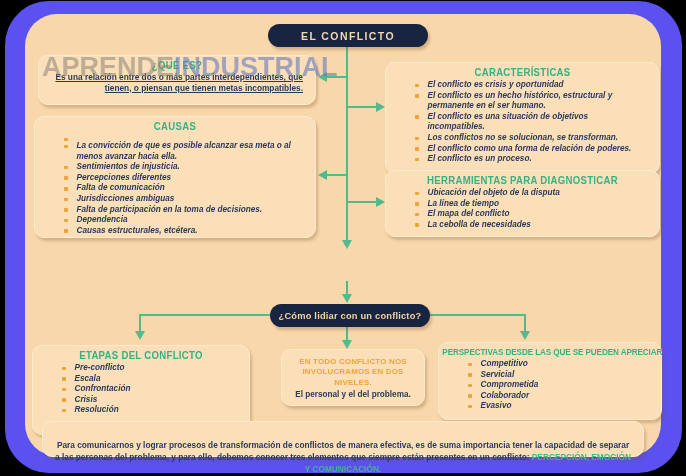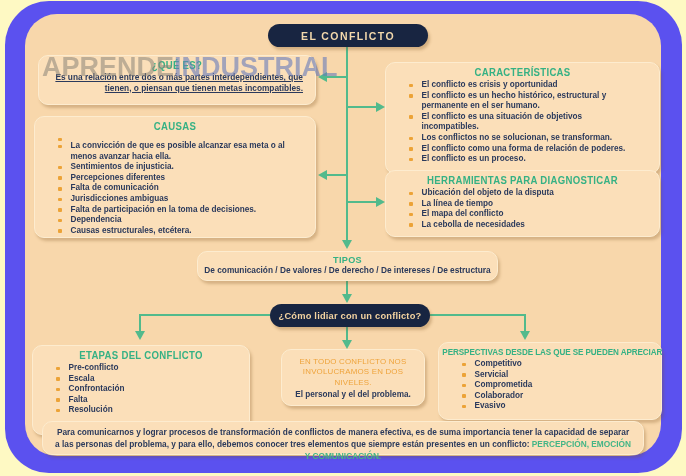--- a/index.html
+++ b/index.html
@@ -1,38 +1,38 @@
 <!DOCTYPE html>
 <html lang="es"><head>
 <meta charset="utf-8">
 <style>
   html,body { margin:0; padding:0; background:#ffffff; }
   .canvas {
     position:relative; width:686px; height:476px; overflow:hidden;
-    background:#fef9c3; font-family:"Liberation Sans", sans-serif;
+    background:#000000; font-family:"Liberation Sans", sans-serif;
     -webkit-font-smoothing:antialiased;
   }
   .frame { position:absolute; left:5px; top:1px; width:677px; height:472px;
     background:#5b51ef; border-radius:44px; }
   .board { position:absolute; left:25px; top:14px; width:636px; height:442px;
     background:#f8d7ab; border-radius:32px; }
 
   
   .line { position:absolute; background:#52ba8c; }
   .arr { position:absolute; width:0; height:0; }
   .arr.down  { border-left:5px solid transparent; border-right:5px solid transparent; border-top:9px solid #52ba8c; }
   .arr.left  { border-top:5px solid transparent; border-bottom:5px solid transparent; border-right:9px solid #52ba8c; }
   .arr.right { border-top:5px solid transparent; border-bottom:5px solid transparent; border-left:9px solid #52ba8c; }
 
   
   .node { position:absolute; background:#fbdfb9; border:1px solid #fdeccf;
     border-radius:10px; box-shadow:2px 3px 3px rgba(125,82,32,0.28); box-sizing:border-box; }
   .node-title { color:#35b184; font-weight:800; text-align:center; font-size:10px;
     letter-spacing:0.3px; margin-top:4px; transform:scaleX(0.96); }
-  ul.items { list-style:none; margin:2px 0 0 7px; padding:0 21px 0 16px; }
+  ul.items { list-style:none; margin:2px 0 0 13px; padding:0 21px 0 16px;font-style:italic; }
   ul.items li { display:flex; align-items:flex-start; font-size:8.2px; font-weight:700;
     color:#2b3a5c; line-height:10.6px; }
   .bullet { width:3.5px; height:3.5px; background:#eca337; border-radius:1px;
     margin:3.6px 9px 0 0; flex:none; }
 
   .pill { position:absolute; background:#182541; color:#f2d8ac; font-weight:800;
     display:flex; align-items:center; justify-content:center; border-radius:12px;
     box-shadow:2px 3px 3px rgba(125,82,32,0.3); }
   .root-pill  { left:268px; top:24px; width:160px; height:23px; font-size:10.5px; letter-spacing:1.4px; }
   .lidiar-pill{ left:270px; top:304px; width:160px; height:23px; font-size:9.3px; letter-spacing:0.2px; color:#f3d3a0; }
@@ -41,26 +41,26 @@
   .def-text  { font-size:8.3px; font-weight:700; color:#2b3a5c; text-align:right;
                line-height:10.6px; padding:1px 12px 0 12px;text-decoration:underline; }
   .carac-box { left:385px; top:62px;  width:275px; height:112px; }
   .causas-box{ left:34px;  top:116px; width:282px; height:122px; }
   .herr-box  { left:385px; top:170px; width:275px; height:67px; }
   .tipos-box { left:197px; top:251px; width:301px; height:30px; }
   .tipos-box .node-title { margin-top:2px; font-size:9.5px; }
   .tipos-text{ font-size:8.3px; font-weight:700; color:#2b3a5c; text-align:center; margin-top:0px; }
   .etapas-box{ left:32px;  top:345px; width:218px; height:90px; }
   .niveles-box{ left:281px; top:349px; width:144px; height:57px; padding:7px 8px 0 8px; }
-  .niveles-l1{ font-size:7.9px; font-weight:400; color:#efa43c; text-align:center;
+  .niveles-l1{ font-size:7.9px; font-weight:700; color:#efa43c; text-align:center;
                line-height:10.4px; letter-spacing:0.2px; }
   .niveles-l2{ font-size:8.2px; font-weight:700; color:#2b3a5c; text-align:center; margin-top:2px; }
   .persp-box { left:438px; top:342px; width:224px; height:78px; }
   .persp-box .node-title { font-size:8.4px; letter-spacing:-0.1px; white-space:nowrap; transform:scaleX(0.97); }
-  .footer-box{ left:42px;  top:421px; width:602px; height:34px; padding:4px 12px; }
+  .footer-box{ left:42px;  top:421px; width:602px; height:34px; padding:17px 12px; }
   .footer-text{ font-size:8.3px; font-weight:700; color:#2b3a5c; text-align:center; line-height:12px; }
   .footer-hl { color:#43b586; font-weight:800; }
 
   .watermark { position:absolute; left:42px; top:52px; font-size:27px; font-weight:800;
     letter-spacing:0px; z-index:6; pointer-events:none; }
   .wm1 { color:rgba(138,132,121,0.55); }
   .wm2 { color:rgba(104,124,186,0.6); }
 </style>
 </head>
 <body>
@@ -197,24 +197,20 @@
           <span class="bullet"></span>
           <span>El mapa del conflicto</span>
         </li>
       <li>
           <span class="bullet"></span>
           <span>La cebolla de necesidades</span>
         </li>
     </ul>
   </div>
 
-  <div class="node tipos-box">
-    <div class="node-title">TIPOS</div>
-    <div class="tipos-text">De comunicación / De valores / De derecho / De intereses / De estructura</div>
-  </div>
 
   <div class="pill lidiar-pill">
     <span>¿Cómo lidiar con un conflicto?</span>
   </div>
 
   <div class="node etapas-box">
     <div class="node-title">ETAPAS DEL CONFLICTO</div>
     <ul class="items">
       <li>
           <span class="bullet"></span>
@@ -223,21 +219,21 @@
       <li>
           <span class="bullet"></span>
           <span>Escala</span>
         </li>
       <li>
           <span class="bullet"></span>
           <span>Confrontación</span>
         </li>
       <li>
           <span class="bullet"></span>
-          <span>Falta</span>
+          <span>Crisis</span>
         </li>
       <li>
           <span class="bullet"></span>
           <span>Resolución</span>
         </li>
     </ul>
   </div>
 
   <div class="node niveles-box">
     <div class="niveles-l1">EN TODO CONFLICTO NOS INVOLUCRAMOS EN DOS NIVELES.</div>

